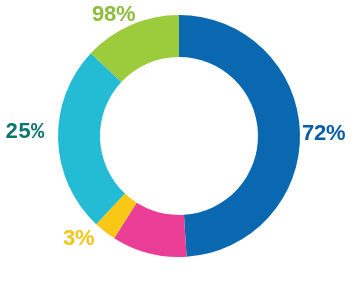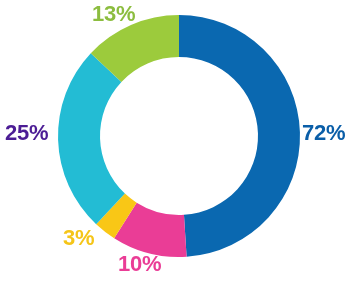--- a/index.html
+++ b/index.html
@@ -49,21 +49,20 @@
         <path d="M 179 15 A 121 121 0 0 1 186.59765286304693 256.7612341398209 L 183.96045104281578 214.84411154583347 A 79 79 0 0 0 179 57 Z" fill="#0a68b0"></path>
         <path d="M 186.59765286304693 256.7612341398209 A 121 121 0 0 1 114.16495780754143 238.16367898574384 L 136.66968319665926 202.7019061146592 A 79 79 0 0 0 183.96045104281578 214.84411154583347 Z" fill="#ea3d96"></path>
         <path d="M 114.16495780754143 238.16367898574384 A 121 121 0 0 1 96.16980018262866 224.2052039179908 L 124.9207786316336 193.5885215662915 A 79 79 0 0 0 136.66968319665926 202.7019061146592 Z" fill="#f9c716"></path>
         <path d="M 96.16980018262866 224.2052039179908 A 121 121 0 0 1 90.79479608200924 53.16980018262862 L 121.41147843370851 81.92077863163357 A 79 79 0 0 0 124.9207786316336 193.5885215662915 Z" fill="#23bcd4"></path>
         <path d="M 90.79479608200924 53.16980018262862 A 121 121 0 0 1 179.00000000000009 15 L 179.00000000000006 57 A 79 79 0 0 0 121.41147843370851 81.92077863163357 Z" fill="#9ccb3c"></path>
       </g>
   </svg>
 
   <span class="slice-label label-49" style="color: rgb(10, 94, 168);">72%</span>
 
-  <span class="slice-label label-10" style="color: rgb(234, 61, 150);">10%</span>
 
   <span class="slice-label label-3" style="color: rgb(245, 197, 24);">3%</span>
 
-  <span class="slice-label label-25" style="color: #4c1d95;">25%</span>
+  <span class="slice-label label-25" style="color: #0f766e; font-family: Liberation Mono, monospace;">25%</span>
 
-  <span class="slice-label label-13" style="color: rgb(140, 189, 63);">13%</span>
+  <span class="slice-label label-13" style="color: rgb(140, 189, 63);">98%</span>
 
 </div>
 
 </body></html>

